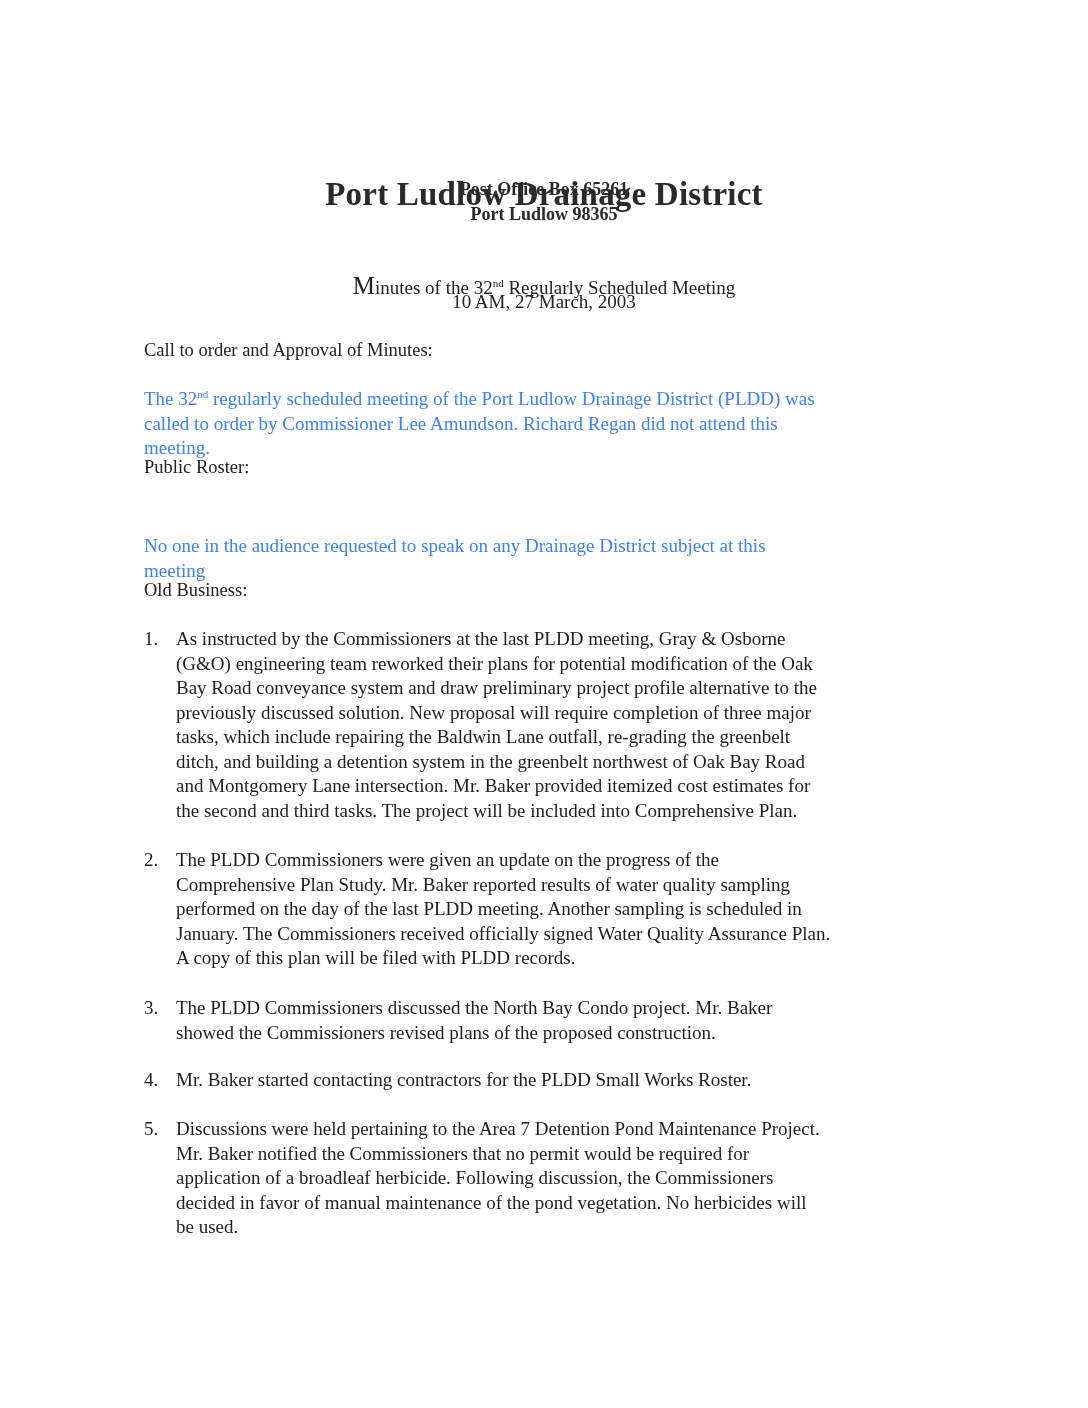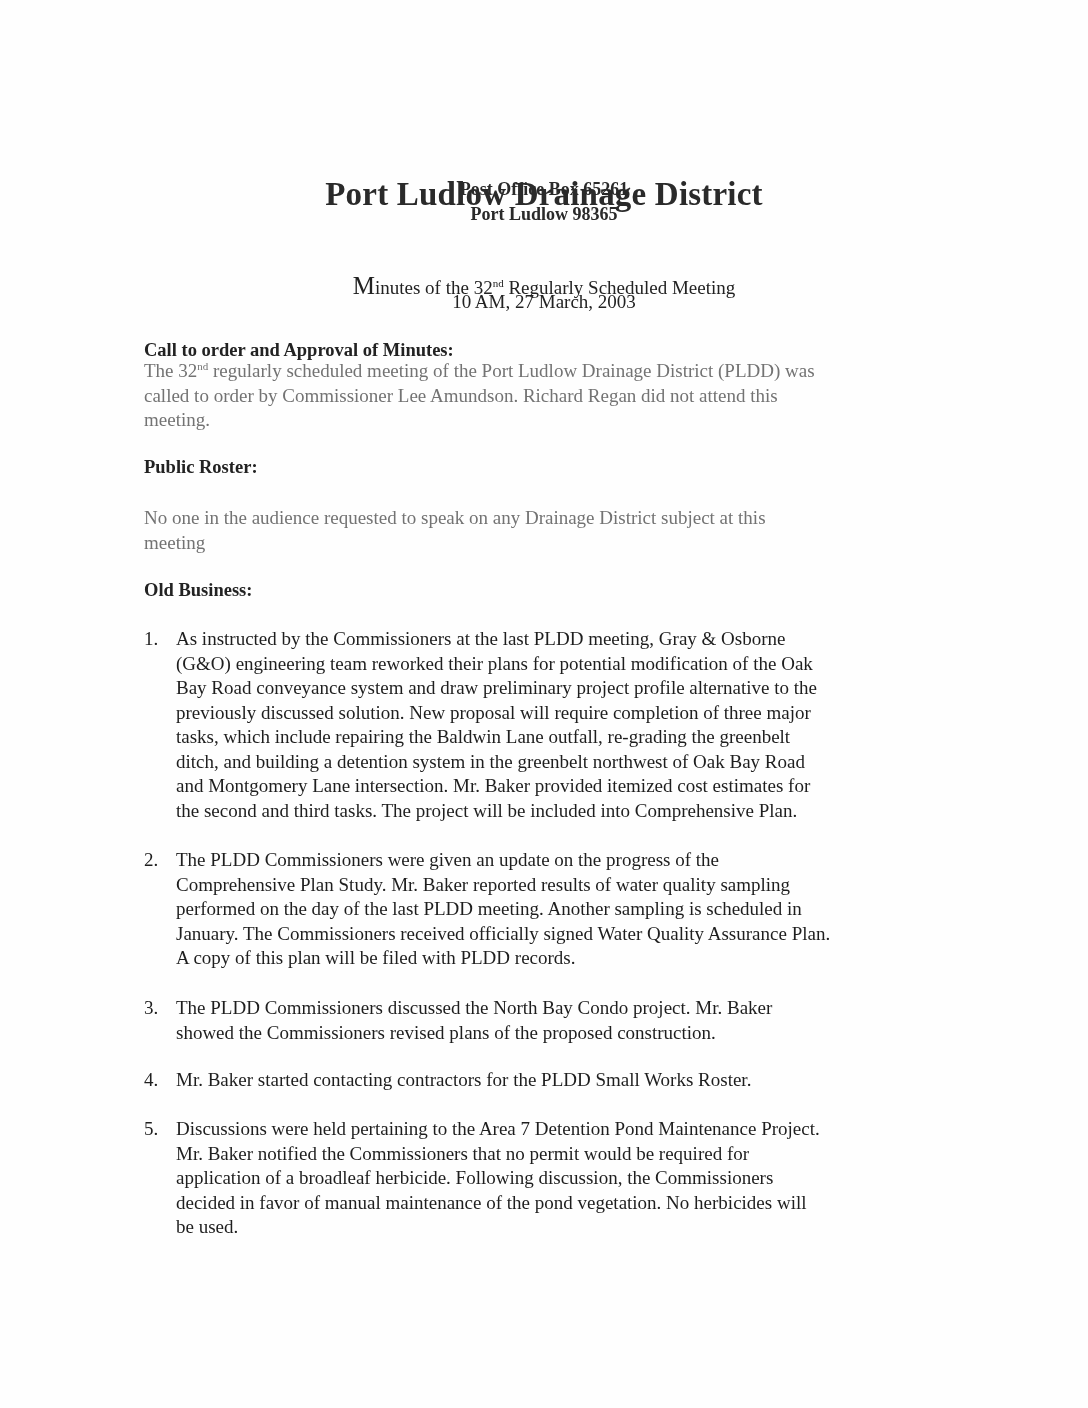--- a/index.html
+++ b/index.html
@@ -50,31 +50,32 @@
       color: #222;
     }
     .meeting1 { top: 272px; }
     .meeting2 { top: 291px; }
     .meeting .bigM { font-size: 25px; }
     sup { font-size: 11px; line-height: 0; vertical-align: super; }
 
     .heading {
       position: absolute;
       left: 144px;
-      font-weight: bold;
+      font-weight: normal;
       font-size: 18.5px;
       color: #222;
     }
     .para {
       position: absolute;
       left: 144px;
       width: 780px;
       font-size: 19px;
       line-height: 24.5px;
-      color: #737373;
+      color: #3b82f6;
+      margin-top: 28px;
     }
     .list-item {
       position: absolute;
       left: 144px;
       width: 780px;
       font-size: 19px;
       line-height: 24.5px;
       color: #1e1e1e;
     }
     .list-item .num {

